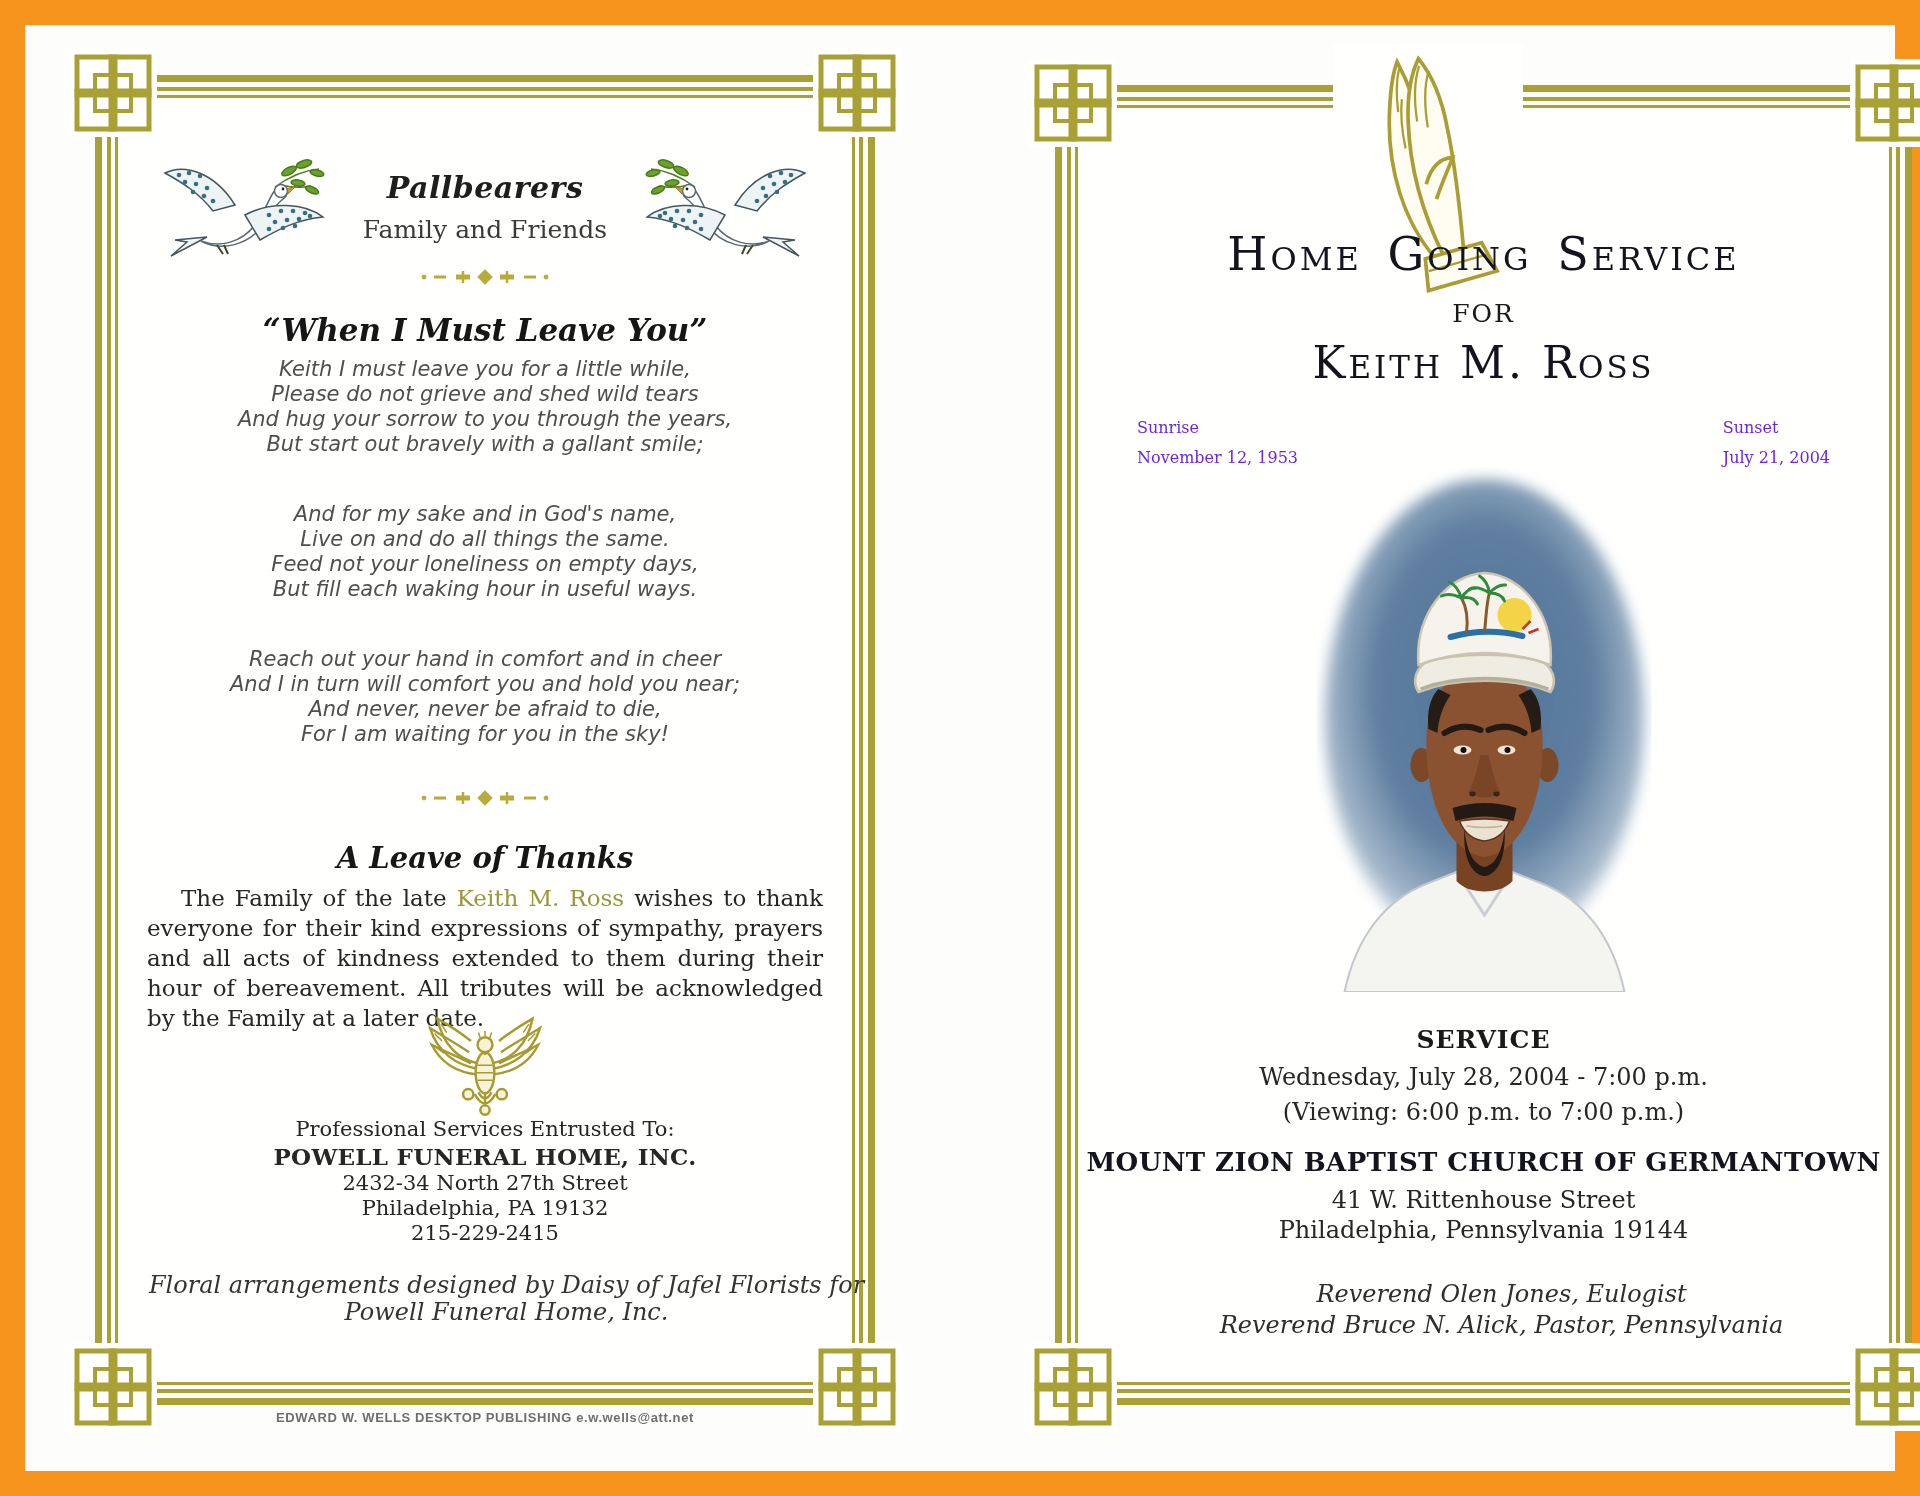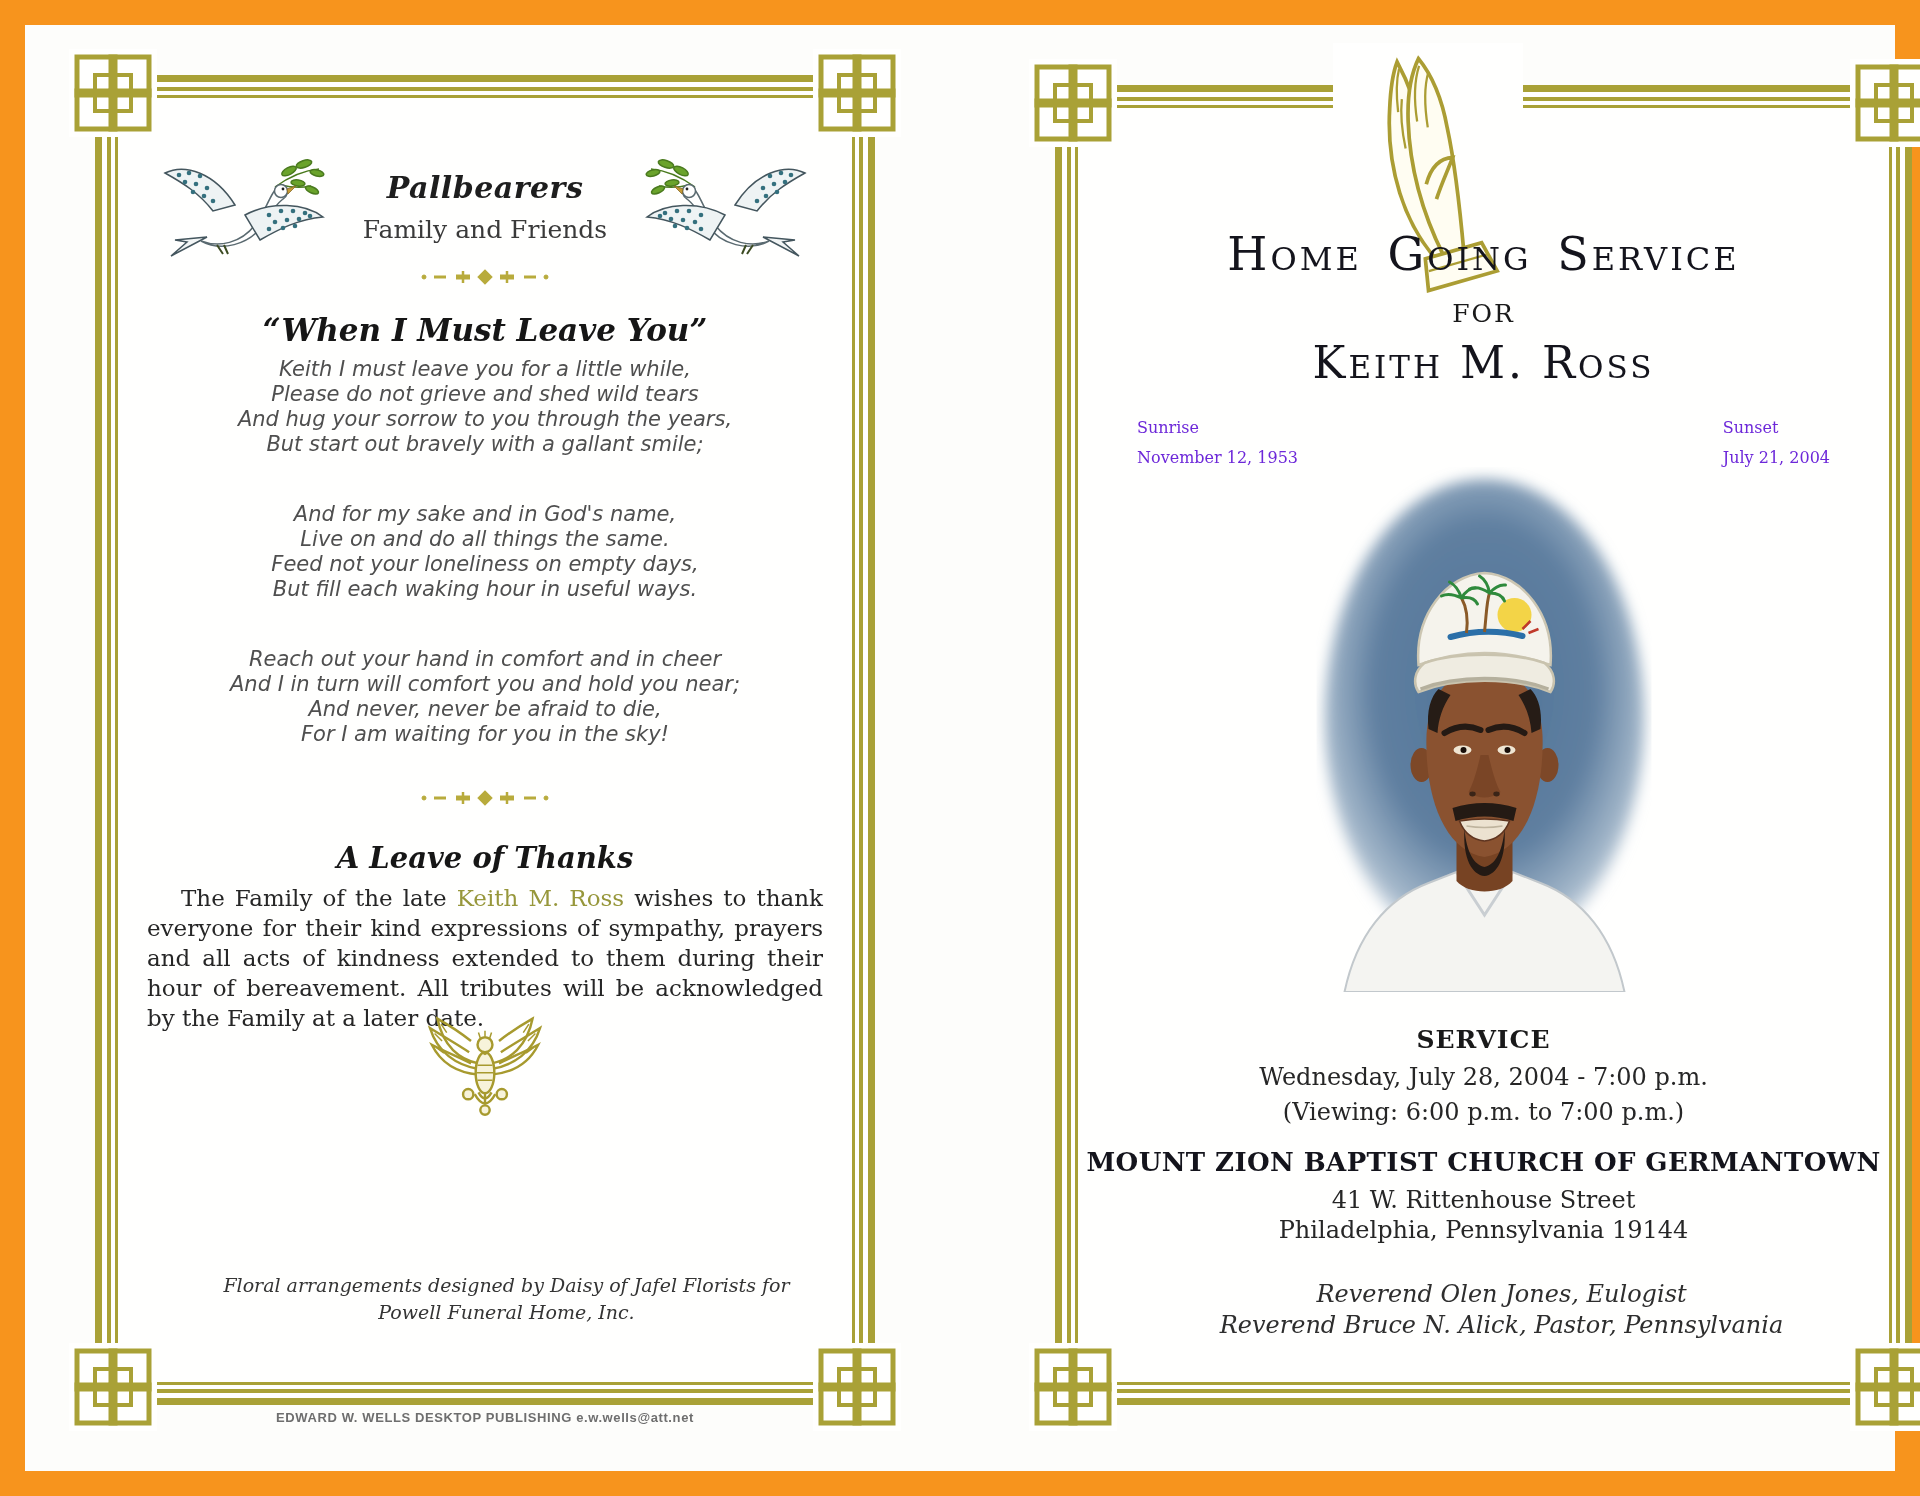--- a/index.html
+++ b/index.html
@@ -45,21 +45,21 @@
           font-style:italic;font-size:21px;line-height:25px;color:var(--poem);}
   .st1{top:282px;} .st2{top:427px;} .st3{top:572px;}
   .stanza span{display:block;}
   .thanks-title{top:766px;font-size:29px;font-weight:bold;font-style:italic;color:#161616;}
   .thanks-body{position:absolute;left:52px;right:52px;top:808px;font-size:23px;line-height:30px;
                color:#262626;text-align:justify;text-indent:34px;}
   .name-gold{color:#97973B;}
   .eagle{position:absolute;left:50%;top:928px;transform:translateX(-50%);width:140px;height:118px;}
   .funeral{top:1042px;font-size:21px;line-height:25px;color:#262626;}
   .funeral .fname{font-size:23px;font-weight:bold;line-height:29px;letter-spacing:.3px;}
-  .floral{top:1197px;font-size:19px;font-style:italic;line-height:27px;color:#343434;padding-left:43px;}
+  .floral{top:1197px;font-size:24px;font-style:italic;line-height:27px;color:#343434;padding-left:43px;}
 
   
   .hands{position:absolute;left:278px;top:-42px;width:190px;height:250px;background:#fffffe;}
   .hands svg{width:100%;height:100%;}
   .hgs-title{top:142px;font-size:46px;color:#14141c;font-variant:small-caps;letter-spacing:3px;word-spacing:8px;}
   .hgs-for{top:214px;font-size:25px;letter-spacing:2px;color:#1a1a1a;}
   .hgs-name{top:252px;font-size:44px;color:#14141c;font-variant:small-caps;letter-spacing:3px;}
   .sunrow{position:absolute;left:0;right:0;top:328px;display:flex;justify-content:space-between;padding:0 82px;}
   .suncol{text-align:left;font-size:16px;line-height:30px;color:#6d28d9;}
   .photo{position:absolute;left:50%;top:382px;transform:translateX(-50%);width:335px;height:525px;}
@@ -248,20 +248,27 @@
         <use href="#divider-g"></use>
       </svg>
 
     <div class="abs thanks-title">A Leave of Thanks</div>
     <p class="thanks-body"><span>The Family of the late </span><span class="name-gold">Keith M. Ross</span><span> wishes to thank everyone for their kind expressions of sympathy, prayers and all acts of kindness extended to them during their hour of bereavement.  All tributes will be acknowledged by the Family at a later date.</span></p>
 
     <svg class="eagle" viewBox="0 0 150 125">
         <use href="#eagle-g"></use>
       </svg>
 
+    <div class="abs funeral">
+      <div>Professional Services Entrusted To:</div>
+      <div class="fname">POWELL FUNERAL HOME, INC.</div>
+      <div>2432-34 North 27th Street</div>
+      <div>Philadelphia, PA  19132</div>
+      <div>215-229-2415</div>
+    </div>
 
     <div class="abs floral">
       <div>Floral arrangements designed by Daisy of Jafel Florists for</div>
       <div>Powell Funeral Home, Inc.</div>
     </div>
   </div>
 
   <div class="page page-right">
     <div class="bline b-outer"></div>
     <div class="bline b-mid"></div>

